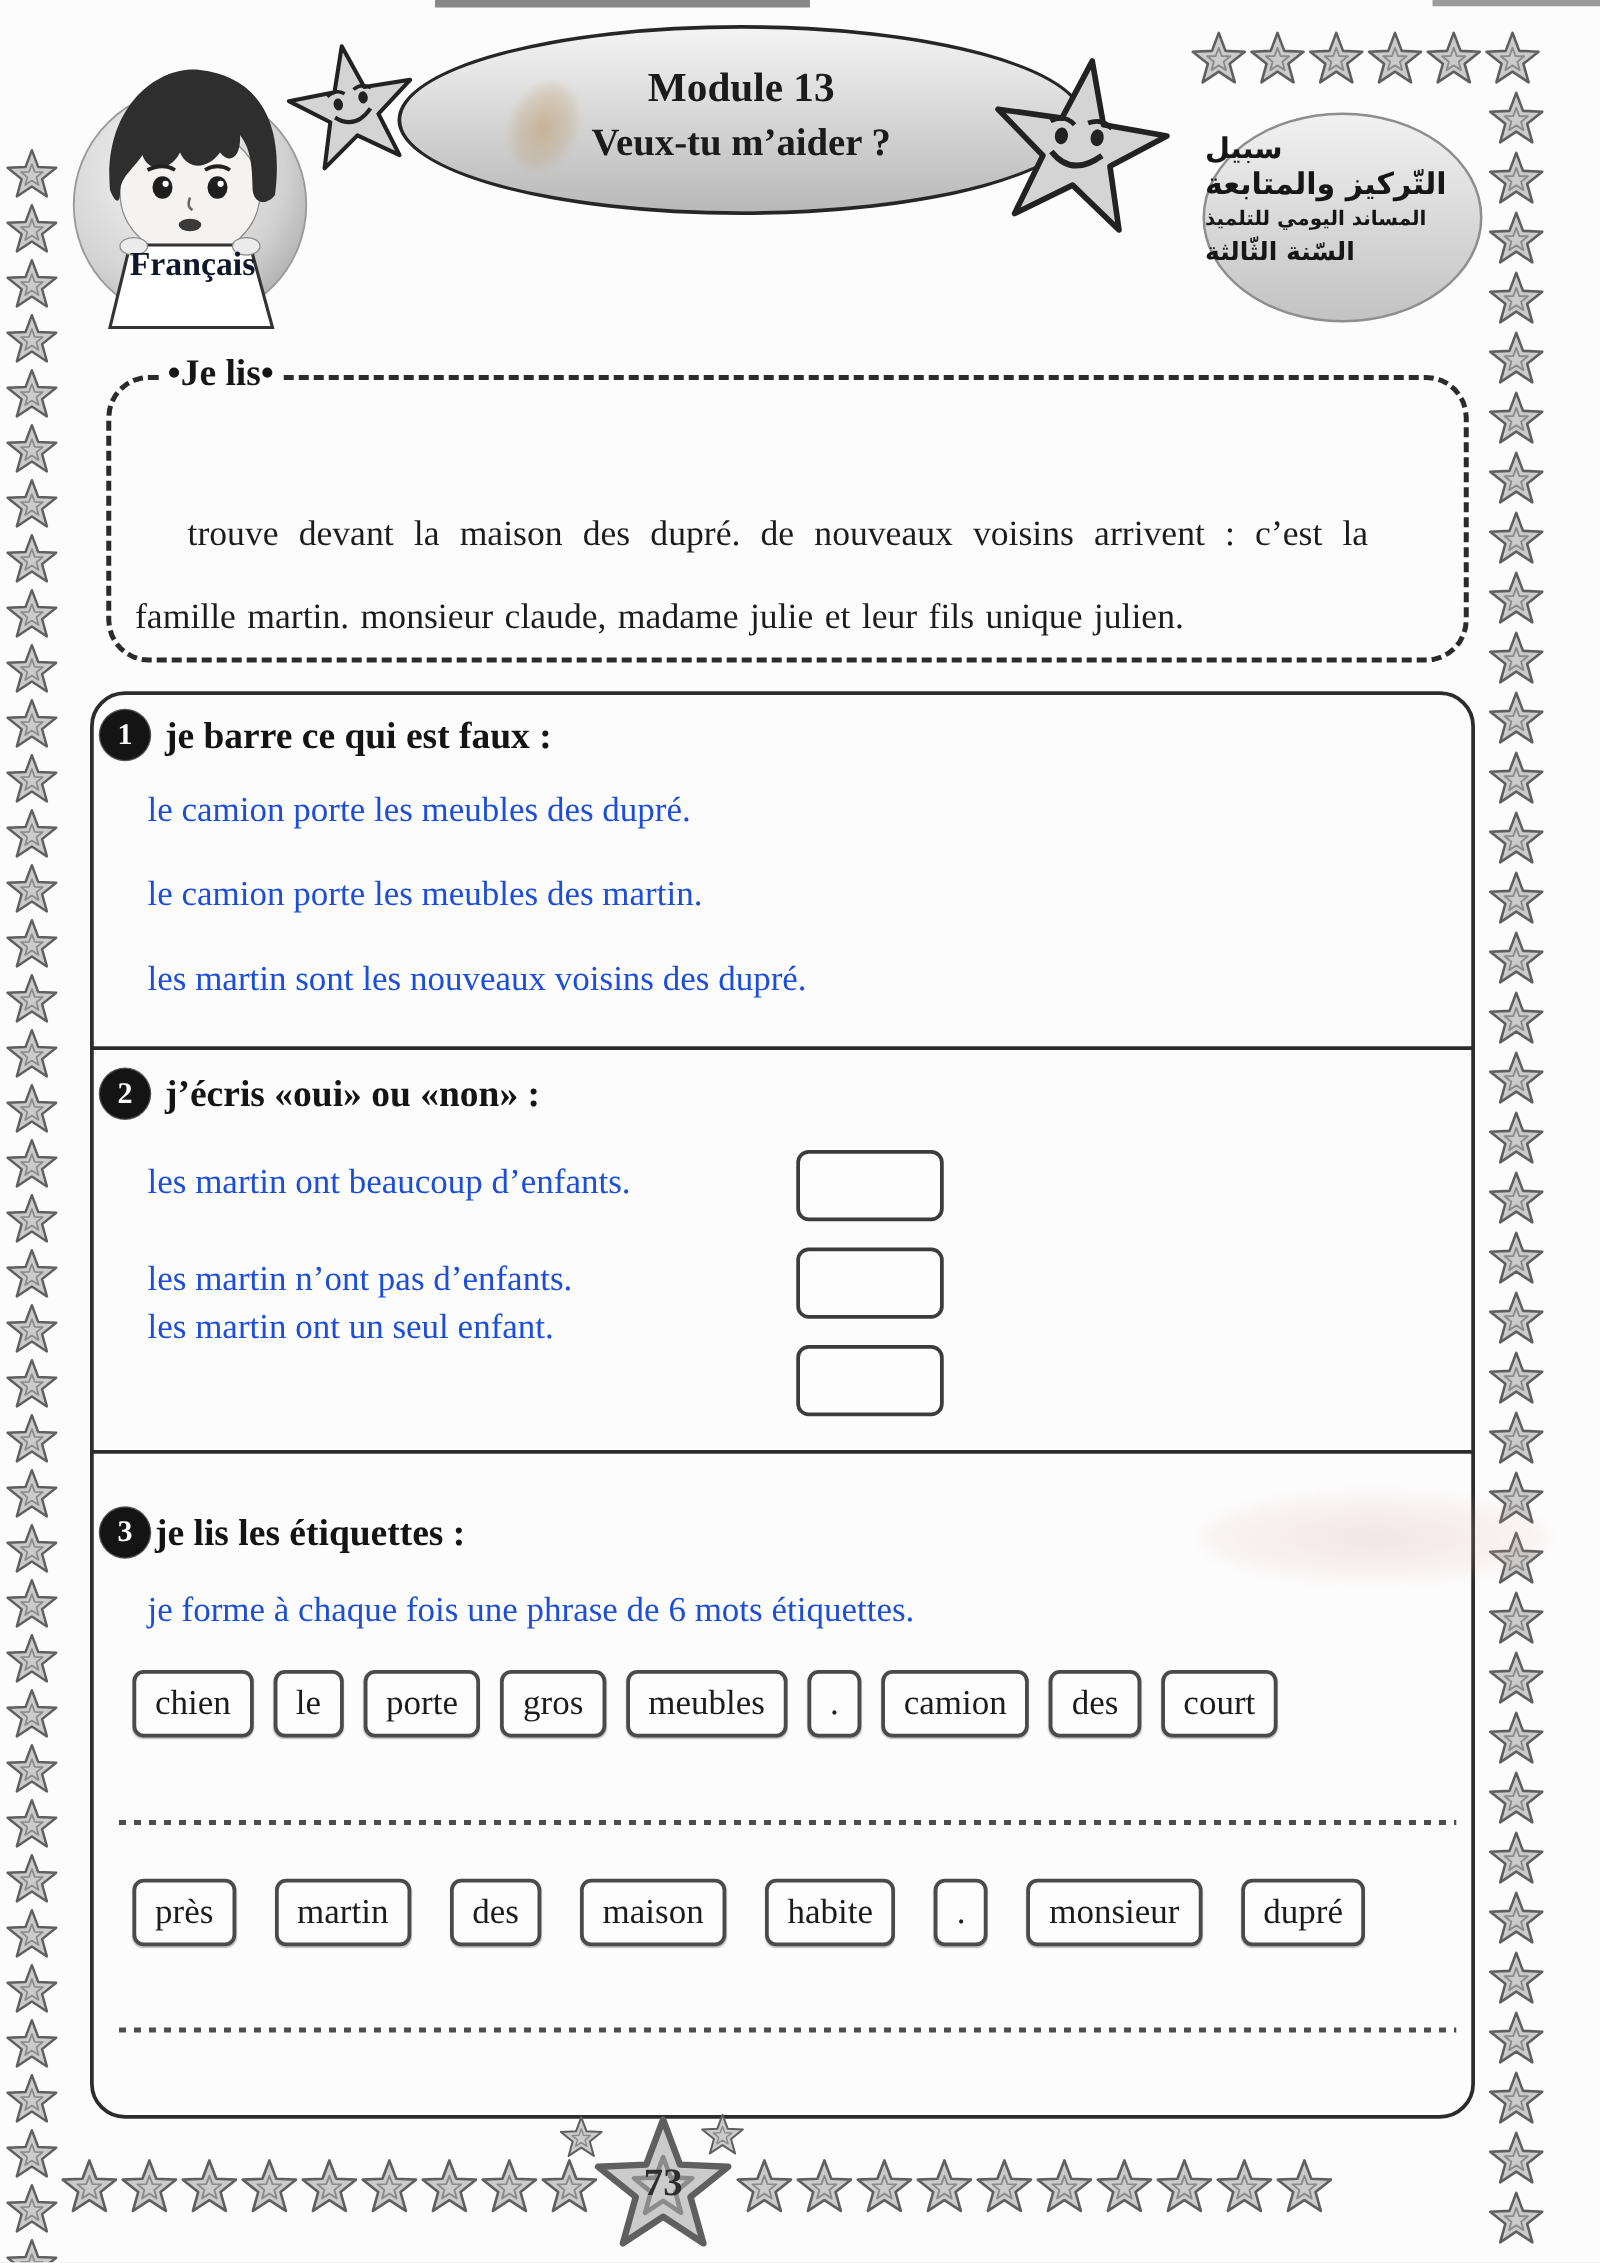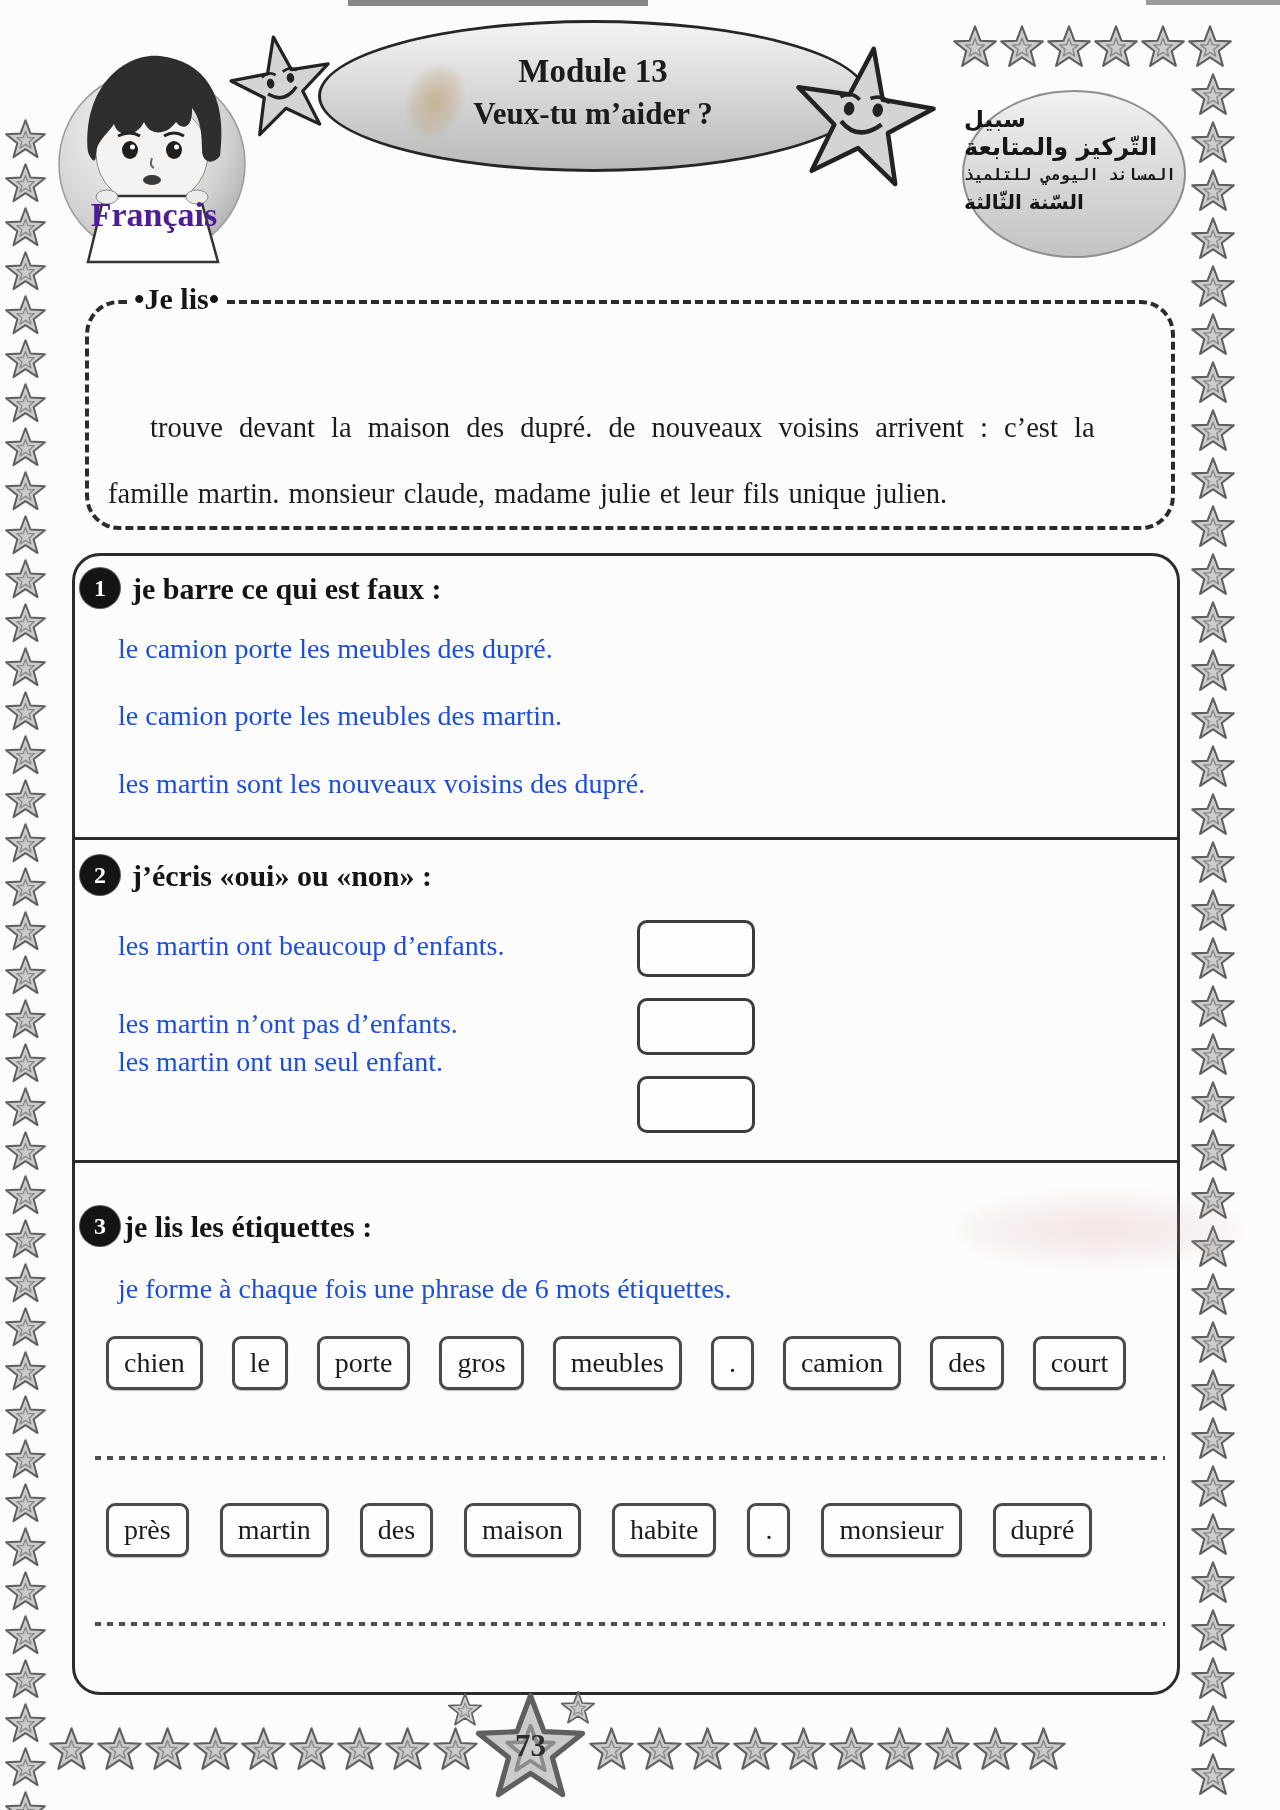--- a/index.html
+++ b/index.html
@@ -18,28 +18,28 @@
   .banner{left:318px;top:20px;width:550px;height:152px;border-radius:50%;
           background:linear-gradient(180deg,#f3f3f3 0%,#dcdcdc 40%,#b9b9b9 100%);
           border:3px solid #262626;box-sizing:border-box;text-align:center;}
   .banner .l1{margin-top:30px;font-size:33px;font-weight:bold;color:#1b1b1b;}
   .banner .l2{margin-top:6px;font-size:31px;font-weight:bold;color:#1b1b1b;}
   .smudge{left:88px;top:42px;width:52px;height:72px;border-radius:50%;
           background:radial-gradient(rgba(186,150,99,.55),rgba(186,150,99,0));
           filter:blur(3px);transform:rotate(22deg);}
   .pinkmark{left:960px;top:1195px;width:280px;height:70px;border-radius:50%;
           background:radial-gradient(rgba(225,170,170,.28),rgba(225,170,170,0));filter:blur(6px);}
-  .francais{left:88px;top:196px;width:132px;text-align:center;font-size:34px;font-weight:bold;color:#4c1d95;}
+  .francais{left:88px;top:196px;width:132px;text-align:center;font-size:27px;font-weight:bold;color:#0f172a;}
   .arabicOval{left:962px;top:90px;width:224px;height:168px;border-radius:50%;
           background:linear-gradient(180deg,#f1f1f1,#c3c3c3);border:2px solid #8e8e8e;
           box-sizing:border-box;text-align:left;direction:rtl;
           font-family:"DejaVu Sans",sans-serif;color:#161616;font-weight:bold;}
   .arabicOval .a1{margin-top:14px;font-size:23px;}
   .arabicOval .a2{font-size:24px;margin-top:1px;}
-  .arabicOval .a3{font-size:16px;margin-top:4px;font-family:Liberation Mono, monospace;}
+  .arabicOval .a3{font-size:16px;margin-top:4px;}
   .arabicOval .a4{font-size:20px;margin-top:5px;}
   
   .jelis{left:85px;top:300px;width:1090px;height:230px;border:4px dashed #2b2b2b;border-radius:34px;box-sizing:border-box;}
   .jelisLabel{left:128px;top:282px;background:#fcfcfc;padding:0 6px;font-size:30px;font-weight:bold;color:#161616;}
   .rline{left:108px;width:1050px;font-size:28.5px;color:#1c1c1c;}
   .r0{top:342px;word-spacing:4px;}
   .r1{top:412px;word-spacing:9px;margin-left:42px;}
   .r2{top:478px;word-spacing:2px;}
   
   .exbox{left:72px;top:553px;width:1108px;height:1142px;border:3.5px solid #2c2c2c;border-radius:28px;box-sizing:border-box;}
@@ -48,21 +48,21 @@
          display:flex;align-items:center;justify-content:center;
          font-size:24px;font-weight:bold;box-shadow:0 0 0 1px #555;}
   .extitle{font-size:30px;font-weight:bold;color:#141414;}
   .exitem{left:118px;font-size:28px;color:#1d4ed8;}
   .ansbox{left:637px;width:118px;height:57px;border:3px solid #3c3c3c;border-radius:10px;background:#fdfdfd;box-sizing:border-box;}
   .dashline{left:95px;width:1070px;height:3.5px;
             background:repeating-linear-gradient(90deg,#4d4d4d 0 6px,transparent 6px 12px);}
   .tagrow{left:106px;display:flex;}
   .tag{border:3px solid #4a4a4a;border-radius:9px;padding:8px 15px;font-size:28px;color:#1c1c1c;
        background:#fdfdfd;box-shadow:0 1px 1px rgba(0,0,0,.25);}
-  .row1{top:1336px;gap:29px;}
+  .row1{top:1336px;gap:16px;}
   .row2{top:1503px;gap:31px;}
   
   .pagenum{left:473px;top:1728px;width:115px;text-align:center;font-size:31px;font-weight:bold;color:#2e2e2e;}
   .topbar{background:#4a4a4a;}
 </style>
 </head>
 <body>
 
 <svg width="0" height="0" style="position:absolute">
   <defs>

